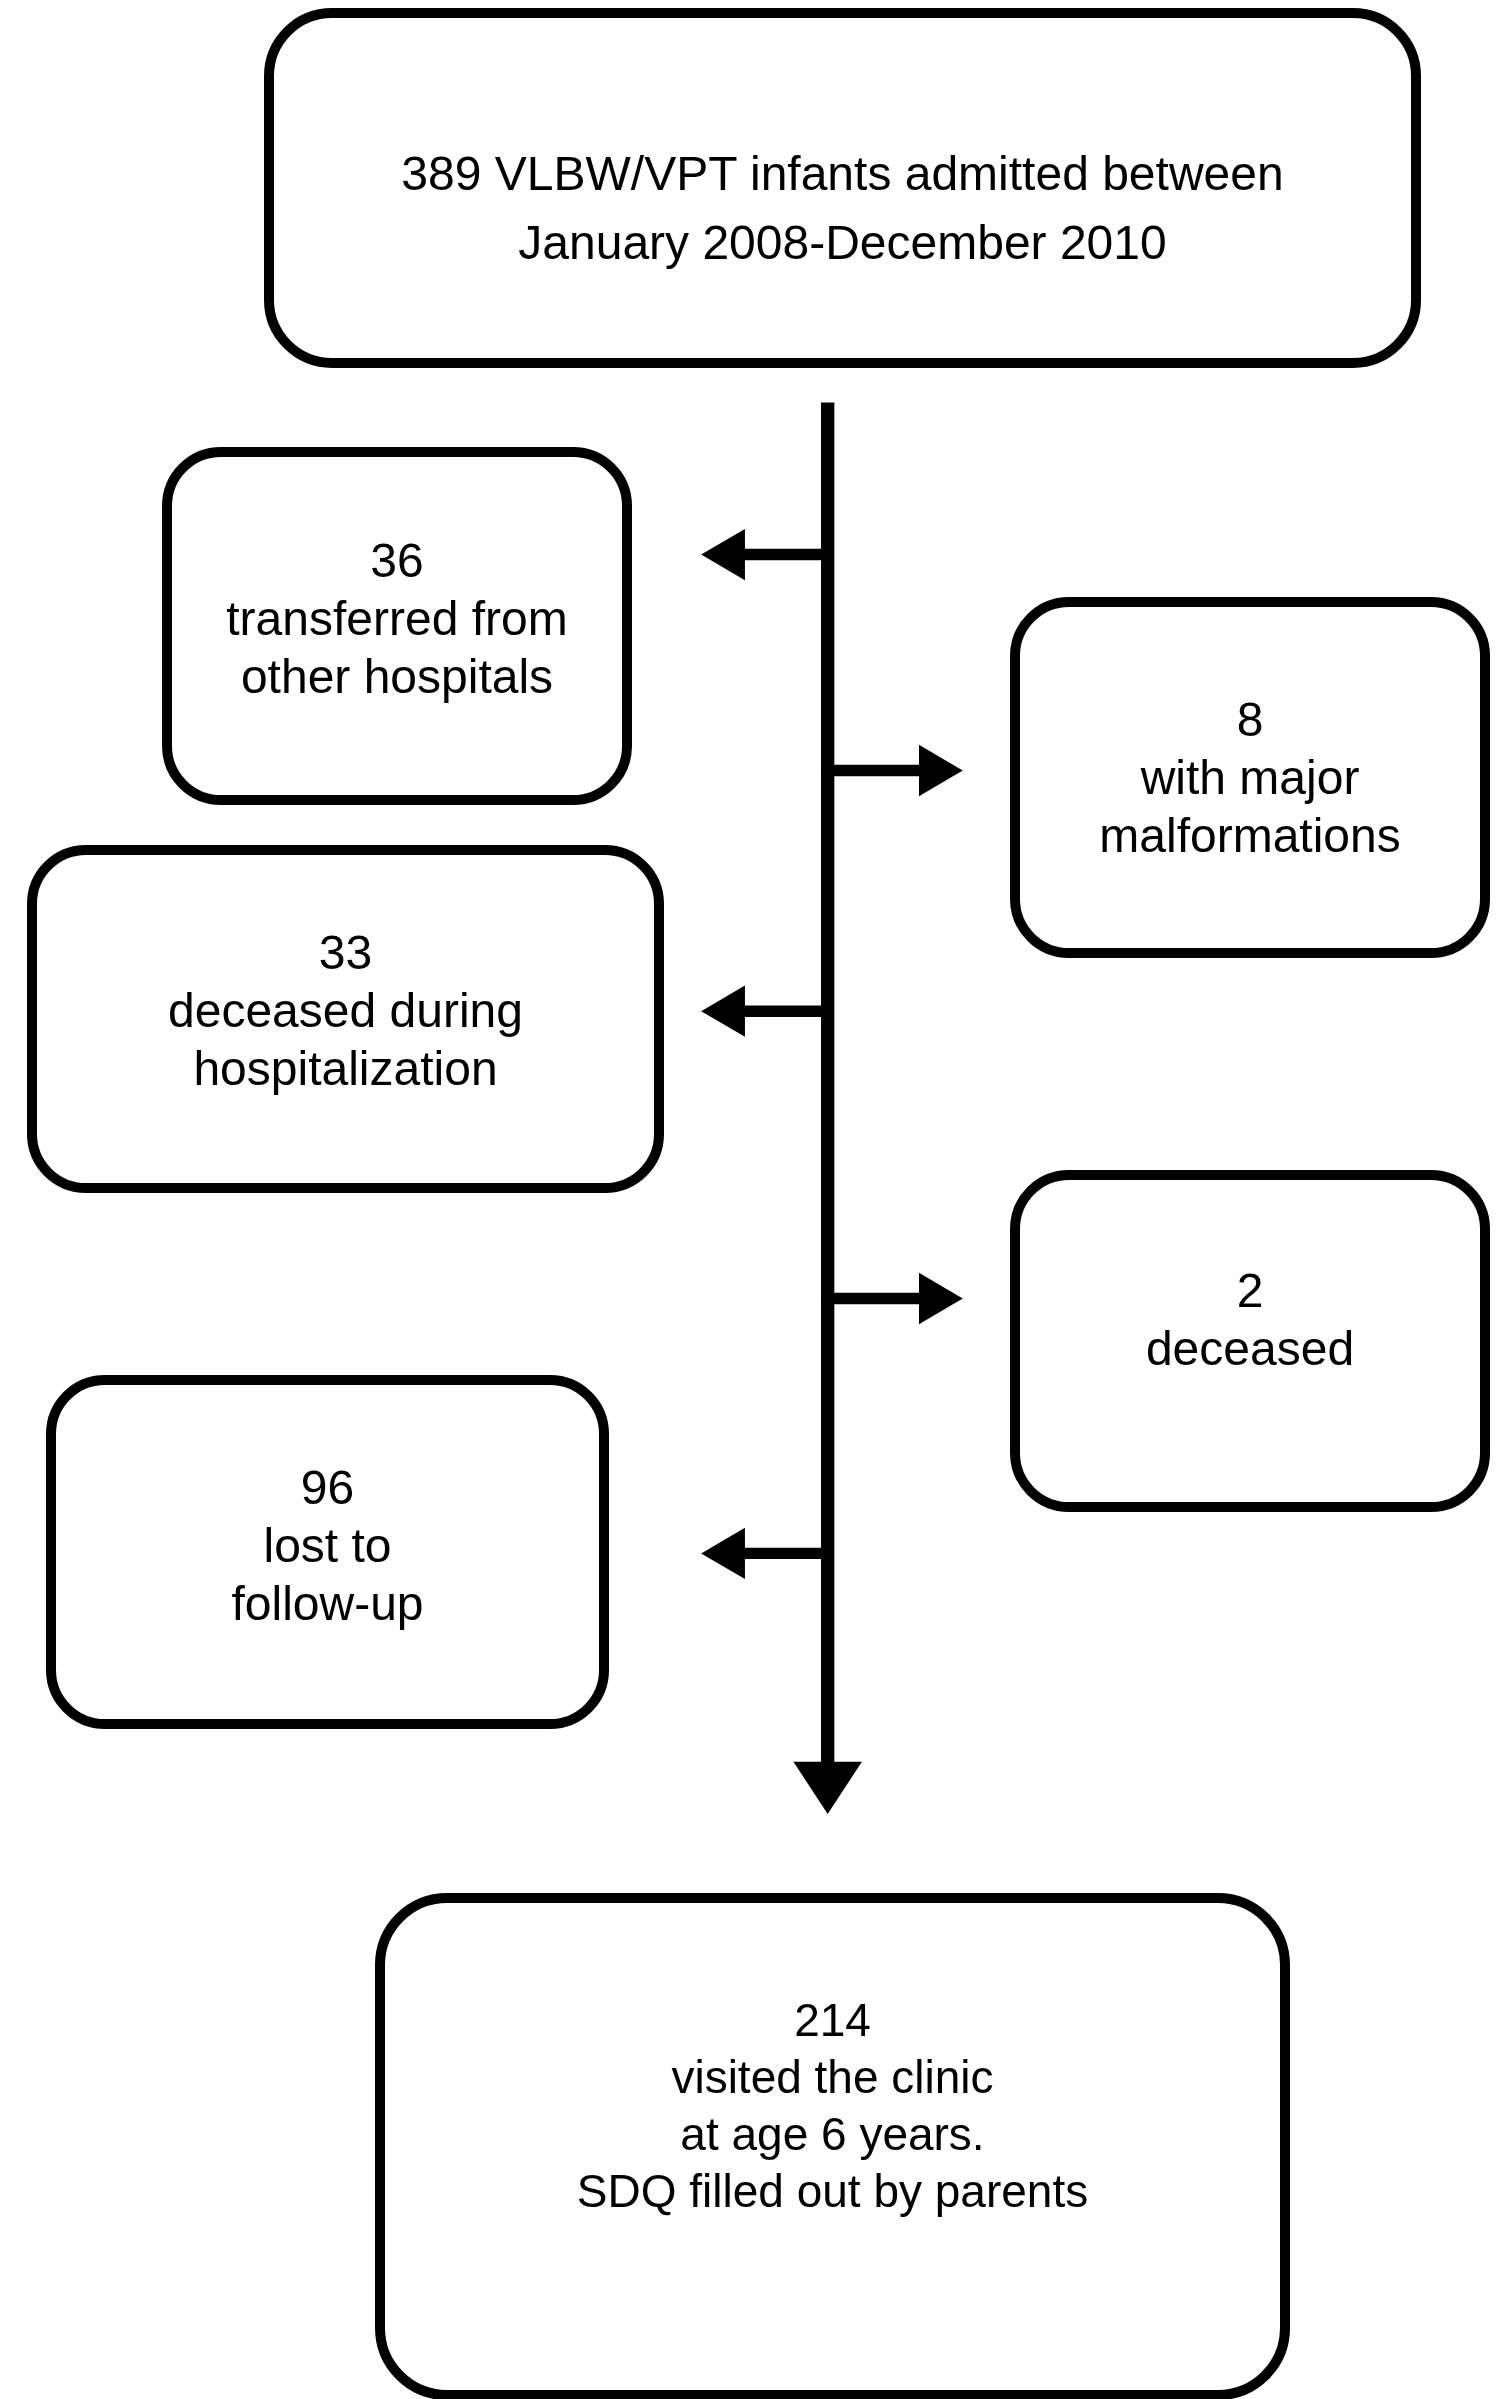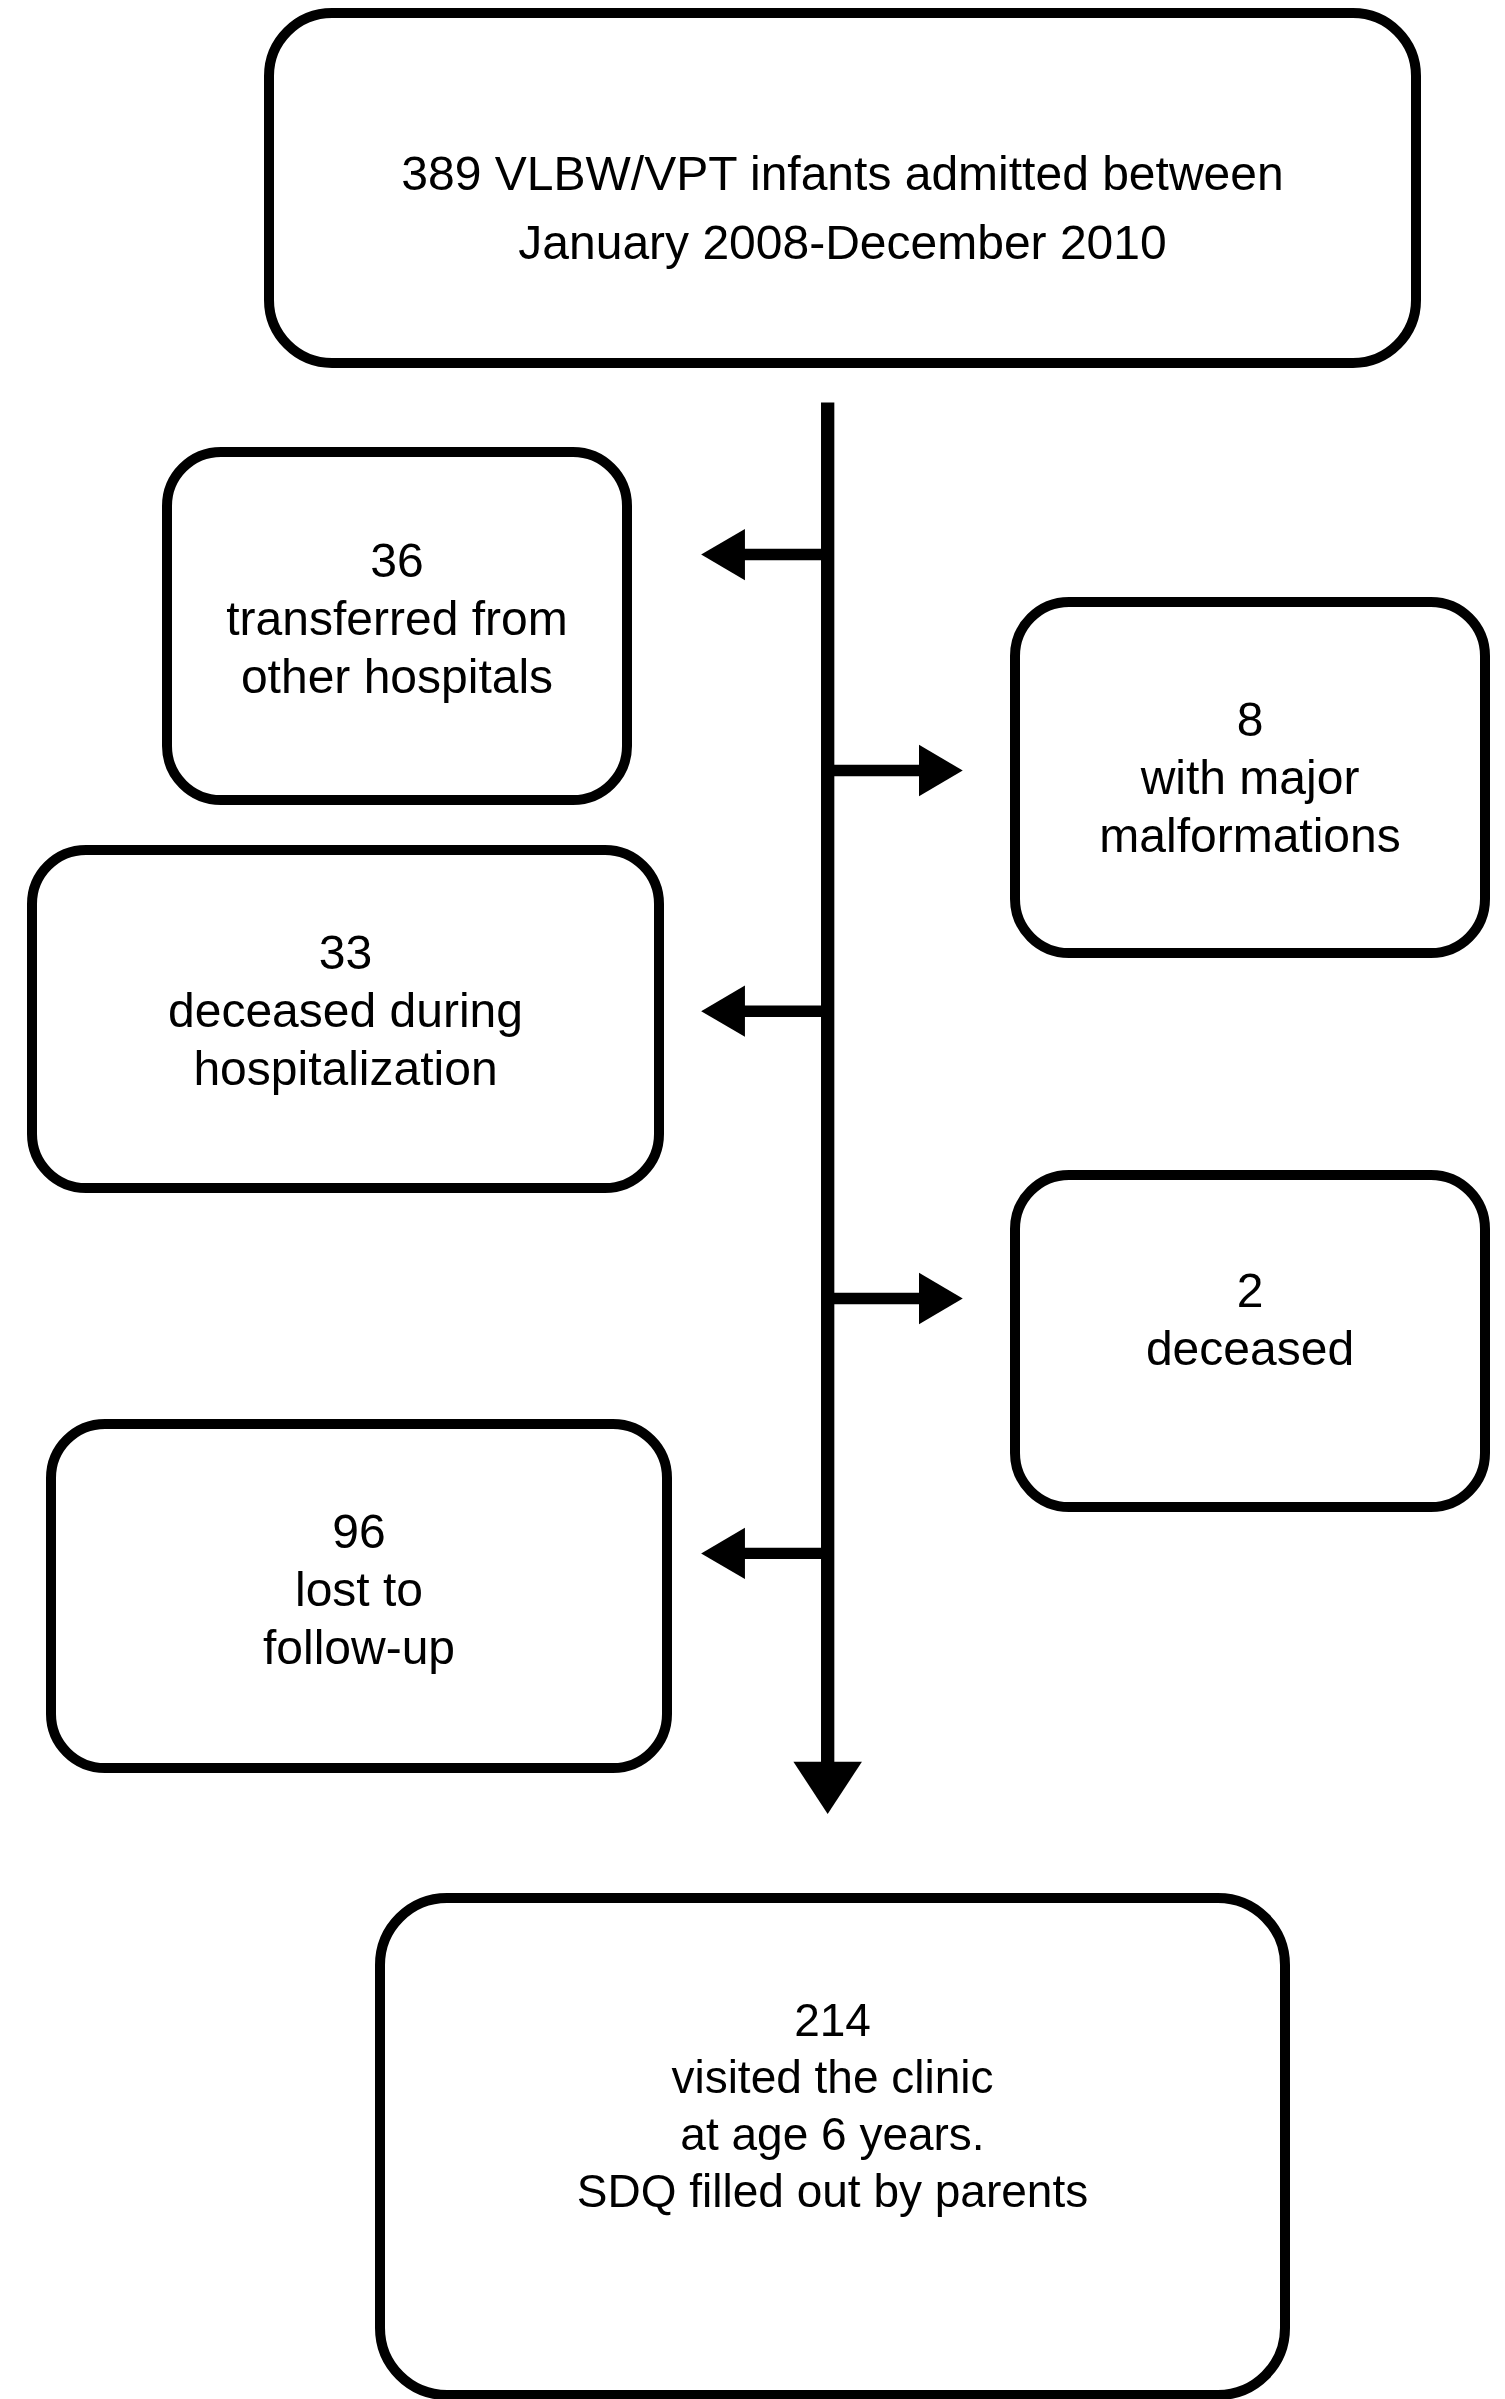--- a/index.html
+++ b/index.html
@@ -62,24 +62,23 @@
     left: 27px; top: 845px; width: 637px; height: 348px;
     border-radius: 59px;
     padding-bottom: 17px;
   }
   .node-deceased-discharge {
     left: 1010px; top: 1170px; width: 480px; height: 342px;
     border-radius: 59px;
     padding-bottom: 42px;
   }
   .node-lost-followup {
-    left: 46px; top: 1375px; width: 626px; height: 354px;
+    left: 46px; top: 1375px; width: 563px; height: 354px;
     border-radius: 59px;
     padding-bottom: 13px;
-    margin-top: 44px;
   }
   .node-final {
     left: 375px; top: 1893px; width: 915px; height: 507px;
     border-radius: 72px;
     justify-content: flex-start;
     padding-top: 89px;
     font-size: 46px;
     line-height: 57px;
   }
 </style>

